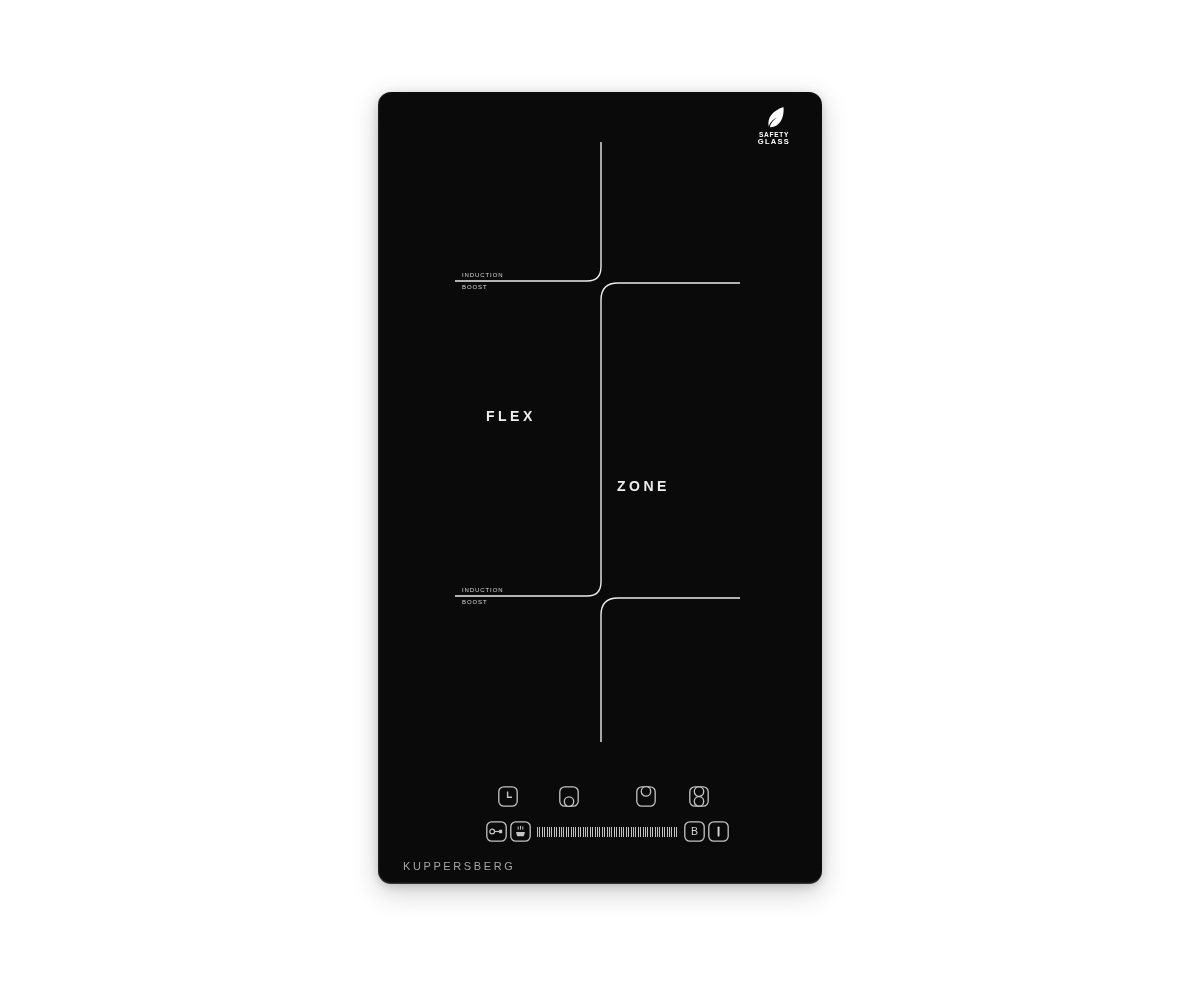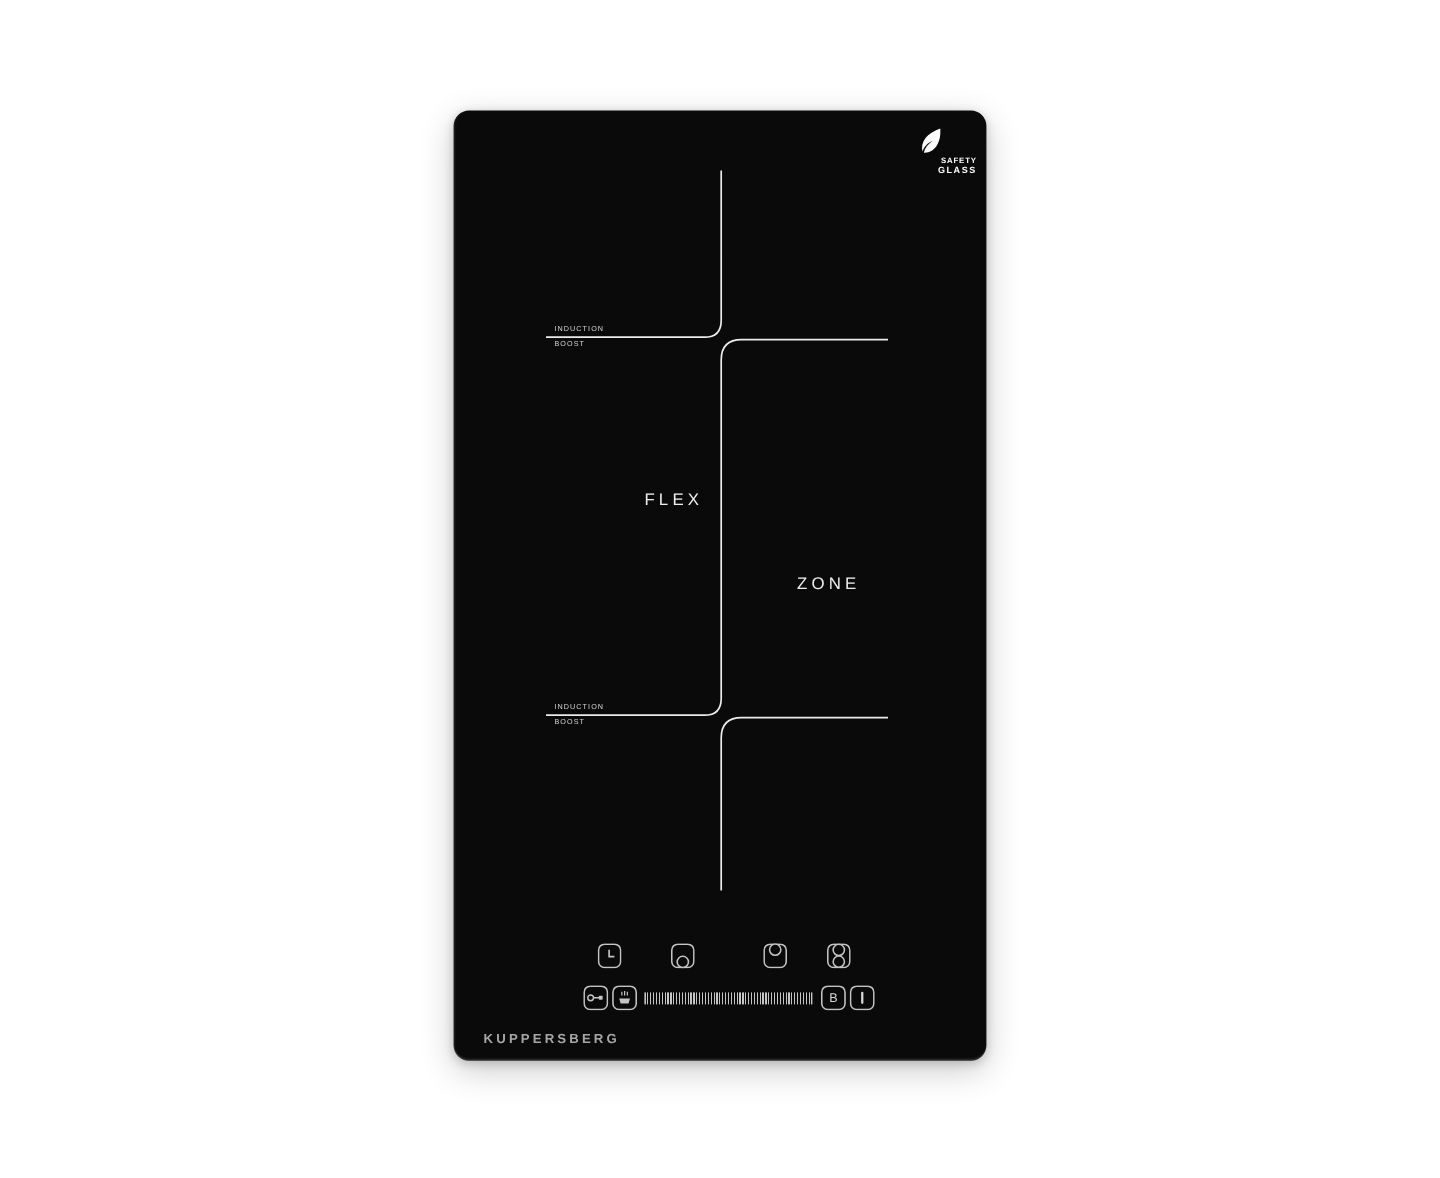--- a/index.html
+++ b/index.html
@@ -10,41 +10,41 @@
          box-shadow:0 8px 28px rgba(0,0,0,.20),0 2px 8px rgba(0,0,0,.16),
                     inset 0 -2px 2px -1px rgba(255,255,255,.22),
                     inset 2px 0 2px -1px rgba(255,255,255,.10);}
   .panel *{position:absolute;}
   .zones-svg{left:0;top:0;width:444px;height:792px;}
   .micro{font-size:6px;line-height:6px;letter-spacing:.9px;color:#d6d6d6;white-space:nowrap;}
   .mark-top-1{left:84px;top:180px;}
   .mark-top-2{left:84px;top:192px;}
   .mark-bot-1{left:84px;top:495px;}
   .mark-bot-2{left:84px;top:507px;}
-  .zone-word{font-size:14px;font-weight:normal;letter-spacing:3.5px;color:#ededed;
-             width:100px;text-align:right;white-space:nowrap;}
+  .zone-word{font-size:14px;font-weight:bold;letter-spacing:3.5px;color:#ededed;
+             width:100px;text-align:left;white-space:nowrap;}
   .flex-word{left:108px;top:316px;}
   .zone-word2{left:239px;top:364px;margin-top:22px;}
   .badge-leaf{left:387px;top:14px;width:20px;height:23px;}
-  .badge-text{left:356px;top:39px;width:80px;text-align:right;color:#ffffff;font-weight:bold;}
+  .badge-text{left:356px;top:39px;width:80px;text-align:center;color:#ffffff;font-weight:bold;}
   .badge-text .l1{display:block;position:static;font-size:6.5px;line-height:7px;letter-spacing:.7px;}
   .badge-text .l2{display:block;position:static;font-size:7.5px;line-height:8px;letter-spacing:1.3px;}
   .ico{width:20px;height:21px;}
   .ico-timer{left:120px;top:694px;}
   .ico-front{left:181px;top:694px;}
   .ico-rear{left:258px;top:694px;}
   .ico-flex{left:311px;top:694px;}
   .btn{width:21px;height:21px;}
   .btn-key{left:108px;top:729px;}
   .btn-warm{left:132px;top:729px;}
   .btn-boost{left:306px;top:729px;}
   .btn-power{left:330px;top:729px;}
   .slider{left:159px;top:735px;width:140px;height:10px;
           background:repeating-linear-gradient(90deg,#c4c4c4 0 1px,transparent 1px 2.4px);}
-  .brand{left:25px;top:768px;font-size:11px;font-weight:bold;letter-spacing:2.6px;
+  .brand{left:25px;top:768px;font-size:11px;font-weight:normal;letter-spacing:2.6px;
          color:#a6a6a6;white-space:nowrap;}
 </style>
 </head>
 <body>
 
 <div class="stage">
   <div class="panel">
 
     <svg class="zones-svg" viewBox="0 0 444 792">
       <g fill="none" stroke="#ececec" stroke-width="1.4">

